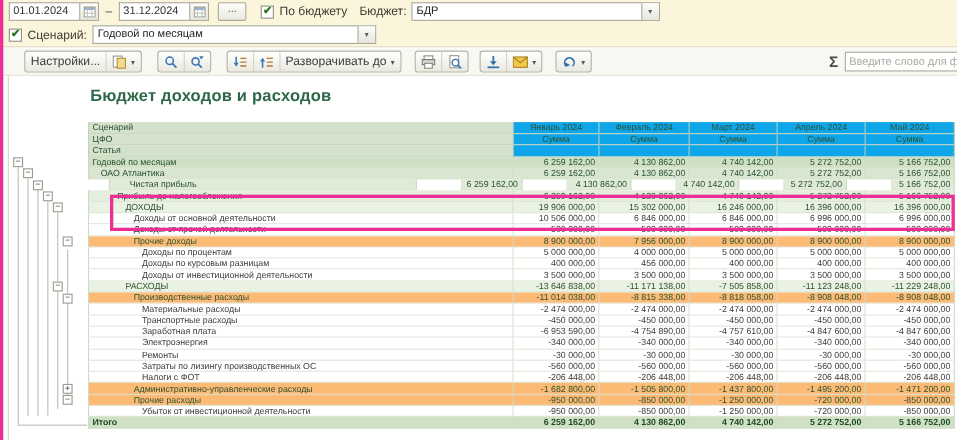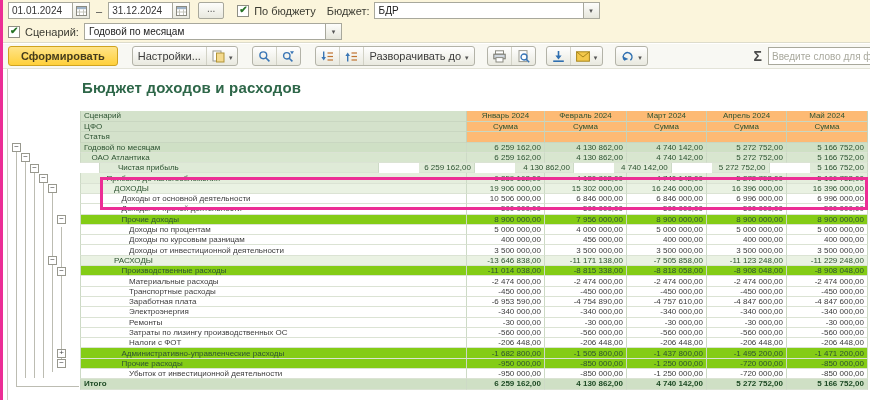--- a/index.html
+++ b/index.html
@@ -52,35 +52,35 @@
   .report{position:absolute;left:0;top:69px;width:870px;height:331px;background:#fff;}
   .form-edge{position:absolute;left:7px;top:0;width:1px;height:331px;background:#cfcfc3;}
   .report-title{position:absolute;left:82px;top:10px;font-size:15px;font-weight:bold;color:#2e6749;letter-spacing:.2px;}
   .tablewrap{position:absolute;left:8px;top:42px;width:860px;}
   .hrow{display:flex;height:10.5px;}
   .trow{display:flex;height:10.3px;}
   .tree-spacer,.tree-cell{width:72px;display:flex;align-items:center;background:transparent;}
   .hlabel{width:387px;box-sizing:border-box;background:#d4e2cb;color:#2c5231;font-size:8px;
           border-left:1px solid #c3d2bb;border-right:1px solid #c3d2bb;border-bottom:1px solid #c9d7c1;
           display:flex;align-items:center;padding-left:3px;}
-  .hcell{box-sizing:border-box;background:#fdba74;color:#2c5231;font-size:8px;
+  .hcell{box-sizing:border-box;background:#0ea5e9;color:#2c5231;font-size:8px;
          border-right:1px solid #c3d2bb;border-bottom:1px solid #c9d7c1;
          display:flex;align-items:center;justify-content:center;white-space:nowrap;overflow:hidden;}
   .lcell{width:387px;box-sizing:border-box;font-size:8px;border-left:1px solid #cddac6;
          border-right:1px solid #cddac6;border-bottom:1px solid #dbe3d4;
          display:flex;align-items:center;white-space:nowrap;overflow:hidden;}
   .vcell{box-sizing:border-box;font-size:8px;border-right:1px solid #cddac6;border-bottom:1px solid #dbe3d4;
          display:flex;align-items:center;justify-content:flex-end;padding-right:3px;white-space:nowrap;overflow:hidden;}
   .vcol0{width:78px;}.vcol1{width:82px;}.vcol2{width:80px;}.vcol3{width:80px;}.vcol4{width:81px;}
   .s0{background:#cfe0c5;color:#2c5231;}
   .s1{background:#d8e6cf;color:#2c5231;}
   .s2{background:#dfead7;color:#2c5231;margin-left:40px;}
   .s3{background:#e5eedd;color:#2c5231;}
   .s4{background:#eaf2e3;color:#2c5231;}
-  .s5{background:#84cc16;color:#2c5231;}
+  .s5{background:#fdba74;color:#2c5231;}
   .leaf{background:#ffffff;color:#3c3c3c;}
   .total{background:#cfe0c5;color:#1d4a24;font-weight:bold;}
   .expander{width:9px;height:9px;box-sizing:border-box;border:1px solid #98988e;background:#fff;
             color:#444;font-size:8px;line-height:6px;text-align:center;flex:0 0 auto;}
   .guide{position:absolute;width:1px;background:#bcbcb2;}
   .guide-foot{position:absolute;height:1px;background:#bcbcb2;}
 
   
   .hl-box{position:absolute;left:100px;top:177px;width:768px;height:33px;box-sizing:border-box;
           border:3px solid var(--hl,#ec2e95);z-index:20;}
@@ -139,21 +139,20 @@
       <div class="combo" style="margin-left:5px;width:258px;">
         <span class="val" style="flex:1;">Годовой по месяцам</span>
         <span class="dd">
             <span></span>
           </span>
       </div>
     </div>
   </div>
 
   <div class="toolbar">
-    <button class="tbtn generate">Сформировать</button>
 
     <div class="tgroup mL14">
       <div class="titem">Настройки...</div>
       <div class="titem">
         <span>
           <svg width="13" height="13" viewBox="0 0 13 13">
               <rect x="1" y="1" width="8" height="10" fill="#fff" stroke="#9a9a90"></rect>
               <rect x="4.5" y="3" width="7.5" height="9" fill="#f4da8e" stroke="#b09336"></rect>
             </svg>
         </span>

